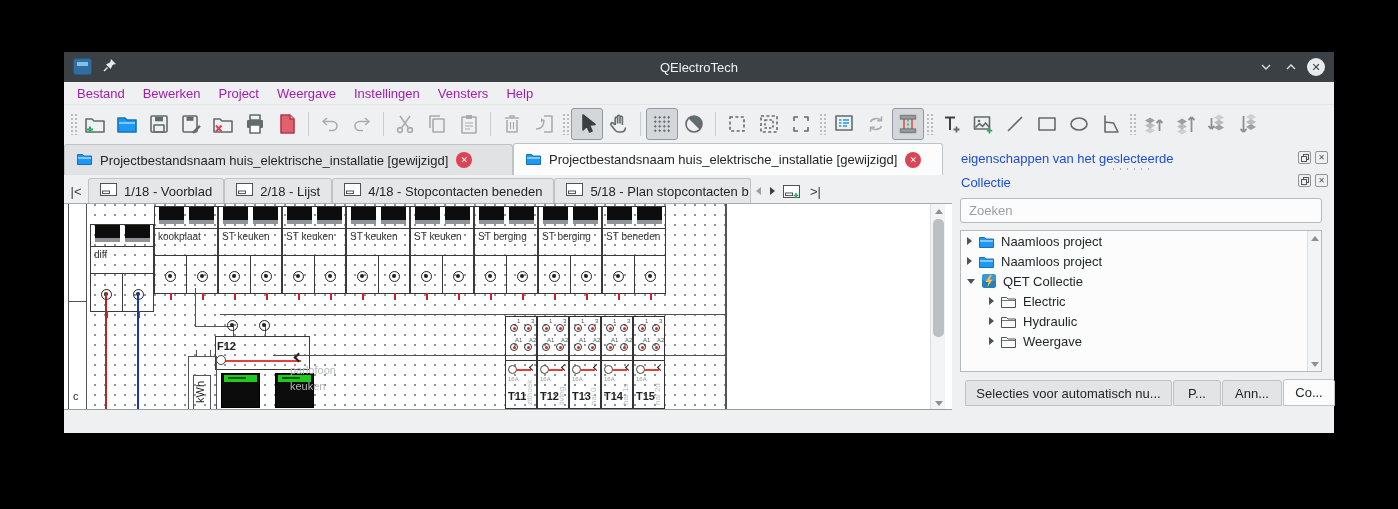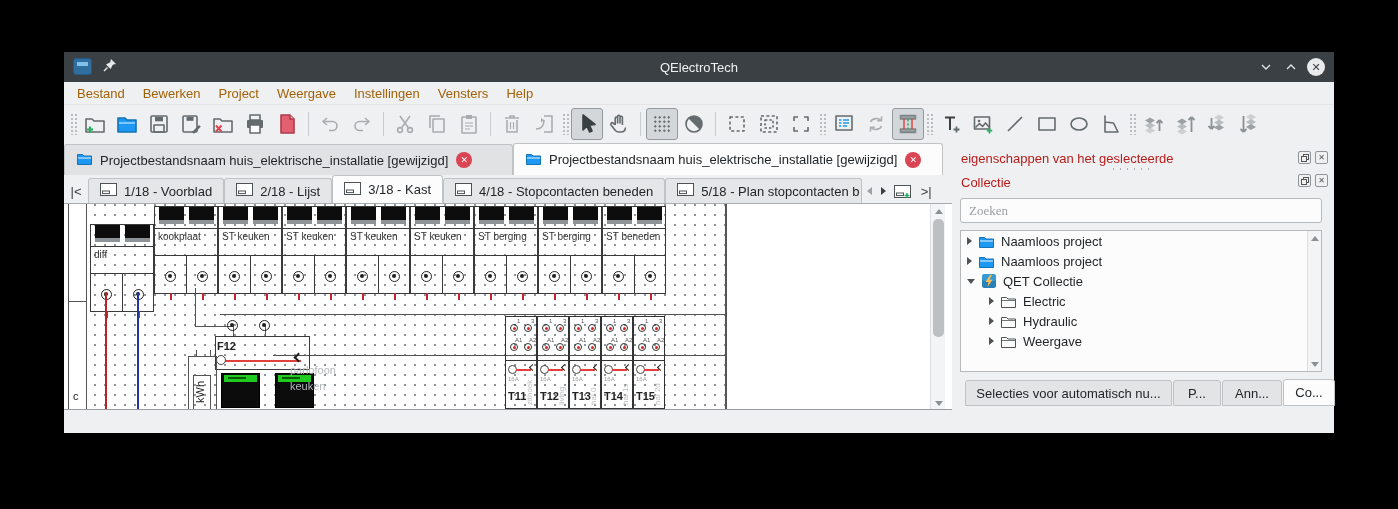--- a/index.html
+++ b/index.html
@@ -13,21 +13,21 @@
   .appicon{position:absolute;left:9px;top:6px;width:19px;height:17px;border-radius:3px;background:#2f6e9e;border:1px solid #215a85;}
   .appicon::after{content:"";position:absolute;left:3px;top:3px;right:3px;height:4px;background:#7fc1e8;}
   .pinicon{position:absolute;left:38px;top:5px;}
   .winctl{position:absolute;top:5px;width:20px;height:20px;display:flex;align-items:center;justify-content:center;cursor:pointer;}
   .chev{width:10px;height:10px;}
   .win-close{position:absolute;top:6px;right:9px;width:18px;height:18px;border-radius:50%;background:#e8eaec;color:#3b4045;
     font-size:11px;line-height:18px;text-align:center;font-weight:bold;}
 
   
   .menubar{position:absolute;left:0;top:30px;width:100%;height:23px;background:#eff0f1;display:flex;align-items:center;padding-left:4px;border-bottom:1px solid #e3e5e6;}
-  .menu-item{padding:2px 9px;font-size:13px;color:#a16207;cursor:default;}
+  .menu-item{padding:2px 9px;font-size:13px;color:#a21caf;cursor:default;}
 
   
   .toolbar{position:absolute;left:0;top:53px;width:100%;height:38px;display:flex;align-items:center;padding-left:4px;}
   .thandle{width:7px;height:22px;margin:0 2px;background-image:radial-gradient(circle,#b9bdc0 1px,transparent 1px);background-size:4px 4px;}
   .tsep{width:1px;height:24px;background:#c9ccce;margin:0 5px;}
   .tbtn{width:32px;height:32px;border:1px solid transparent;border-radius:3px;display:flex;align-items:center;justify-content:center;background:transparent;padding:0;}
   .tbtn.pressed{background:#d3d7da;border-color:#95global9da0;border:1px solid #9299a0;}
   .tbtn.muted{opacity:.5;}
   .grid-glyph{width:18px;height:18px;background-image:radial-gradient(circle,#5c6366 1.1px,transparent 1.1px);background-size:4.5px 4.5px;}
 
@@ -98,27 +98,27 @@
   .tu-room{position:absolute;writing-mode:vertical-rl;transform:rotate(180deg);font-size:8px;color:#b9bdc0;height:40px;}
 
   .vscroll{position:absolute;right:7px;top:0;width:15px;height:206px;background:#f3f4f5;border-left:1px solid #dcdfe1;}
   .varrow{position:absolute;left:0;width:15px;height:14px;display:flex;align-items:center;justify-content:center;}
   .vthumb{position:absolute;left:2px;top:15px;width:11px;height:118px;background:#bcc0c3;border-radius:5px;}
   .scrtri-u{width:0;height:0;border-left:4px solid transparent;border-right:4px solid transparent;border-bottom:5px solid #8a9194;}
   .scrtri-d{width:0;height:0;border-left:4px solid transparent;border-right:4px solid transparent;border-top:5px solid #8a9194;}
 
   
   .rightpanel{position:absolute;left:888px;top:91px;width:382px;height:290px;background:#eff0f1;}
-  .dock-title{position:absolute;left:9px;font-size:13px;color:#b91c1c;}
+  .dock-title{position:absolute;left:9px;font-size:13px;color:#1d4ed8;}
   .dockbtns{position:absolute;display:flex;gap:4px;}
   .dockbtn{width:13px;height:13px;border:1px solid #8f969a;border-radius:2px;background:#eff0f1;display:flex;align-items:center;justify-content:center;font-size:8px;color:#555;}
   .splitdots{position:absolute;left:158px;top:24px;width:40px;height:4px;
     background-image:radial-gradient(circle,#aab0b3 1px,transparent 1px);background-size:7px 4px;}
   .search{position:absolute;left:8px;top:55px;width:362px;height:25px;border:1px solid #b6babd;border-radius:3px;background:#fcfcfc;
-    font-size:13px;color:#232629;padding:0 8px;font-family:Liberation Serif, serif;}
+    font-size:13px;color:#232629;padding:0 8px;font-family:Liberation Sans, sans-serif;}
   .search::placeholder{color:#9aa0a3;}
   .tree{position:absolute;left:8px;top:87px;width:362px;height:142px;border:1px solid #b6babd;background:#fcfcfc;overflow:hidden;}
   .trow{height:20px;display:flex;align-items:center;font-size:13px;color:#232629;gap:7px;}
   .arr{flex:none;width:0;height:0;margin-left:6px;}
   .arr.r{border-top:4px solid transparent;border-bottom:4px solid transparent;border-left:5px solid #4d5356;}
   .arr.d{border-left:4px solid transparent;border-right:4px solid transparent;border-top:5px solid #4d5356;}
   .tscroll{position:absolute;right:0;top:0;width:14px;height:140px;background:#f3f4f5;border-left:1px solid #dcdfe1;}
   .btabs{position:absolute;left:13px;top:236px;display:flex;align-items:flex-end;}
   .btab{height:26px;display:flex;align-items:center;padding:0 10px;font-size:13px;color:#232629;background:#e2e4e5;
     border:1px solid #bfc3c5;border-radius:3px 3px 0 0;margin-right:1px;justify-content:center;white-space:nowrap;overflow:hidden;}
@@ -416,24 +416,20 @@
 
   <div class="dtabs" id="dtabs">
       <span class="dnav">|&lt;</span>
       <div class="dtab">
         <span><svg width="17" height="13" viewBox="0 0 17 13"><rect x="0.5" y="0.5" width="16" height="12" fill="#fff" stroke="#4d5356"></rect><rect x="2.5" y="8" width="7" height="2.6" fill="none" stroke="#4d5356"></rect>&gt;</svg></span>
         <span>1/18 - Voorblad</span>
       </div>
       <div class="dtab">
         <span><svg width="17" height="13" viewBox="0 0 17 13"><rect x="0.5" y="0.5" width="16" height="12" fill="#fff" stroke="#4d5356"></rect><rect x="2.5" y="8" width="7" height="2.6" fill="none" stroke="#4d5356"></rect>&gt;</svg></span>
         <span>2/18 - Lijst</span>
-      </div>
-      <div class="dtab active">
-        <span><svg width="17" height="13" viewBox="0 0 17 13"><rect x="0.5" y="0.5" width="16" height="12" fill="#fff" stroke="#4d5356"></rect><rect x="2.5" y="8" width="7" height="2.6" fill="none" stroke="#4d5356"></rect>&gt;</svg></span>
-        <span>3/18 - Kast</span>
       </div>
       <div class="dtab">
         <span><svg width="17" height="13" viewBox="0 0 17 13"><rect x="0.5" y="0.5" width="16" height="12" fill="#fff" stroke="#4d5356"></rect><rect x="2.5" y="8" width="7" height="2.6" fill="none" stroke="#4d5356"></rect>&gt;</svg></span>
         <span>4/18 - Stopcontacten beneden</span>
       </div>
       <div class="dtab" style="max-width: 197px;">
         <span><svg width="17" height="13" viewBox="0 0 17 13"><rect x="0.5" y="0.5" width="16" height="12" fill="#fff" stroke="#4d5356"></rect><rect x="2.5" y="8" width="7" height="2.6" fill="none" stroke="#4d5356"></rect>&gt;</svg></span>
         <span>5/18 - Plan stopcontacten b</span>
       </div>
       <span class="dnav" style="min-width: 14px;">

